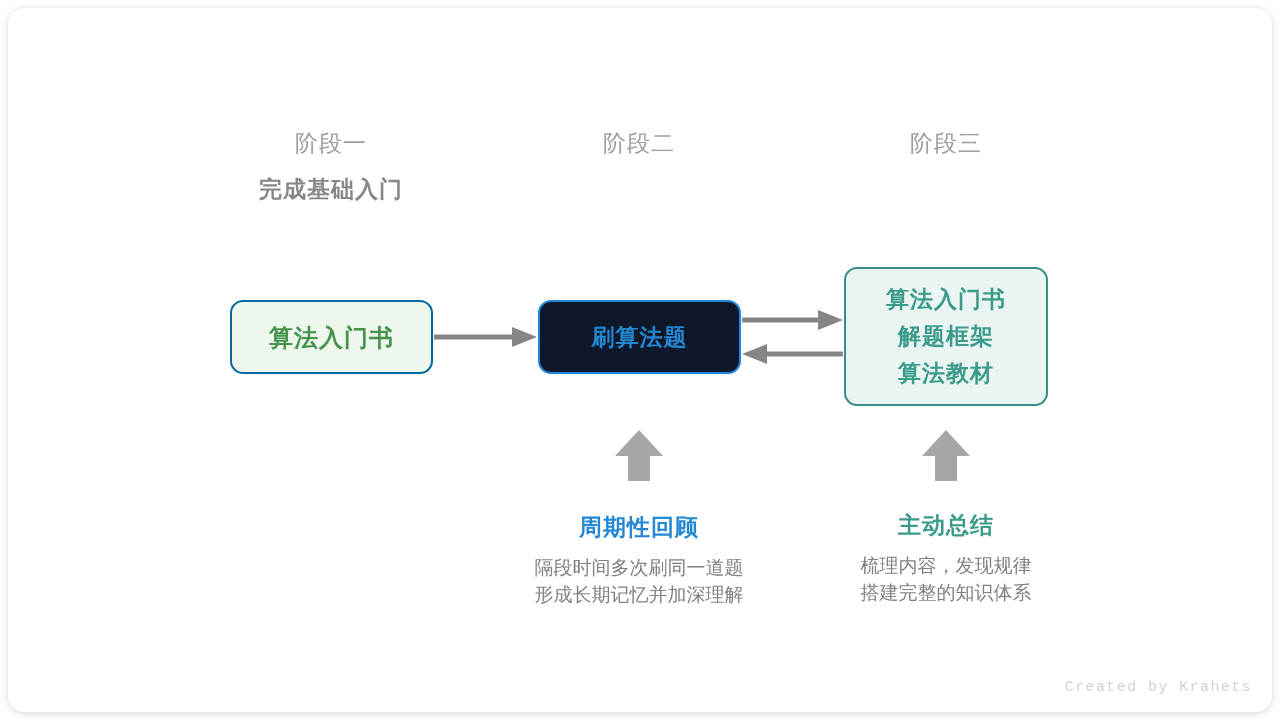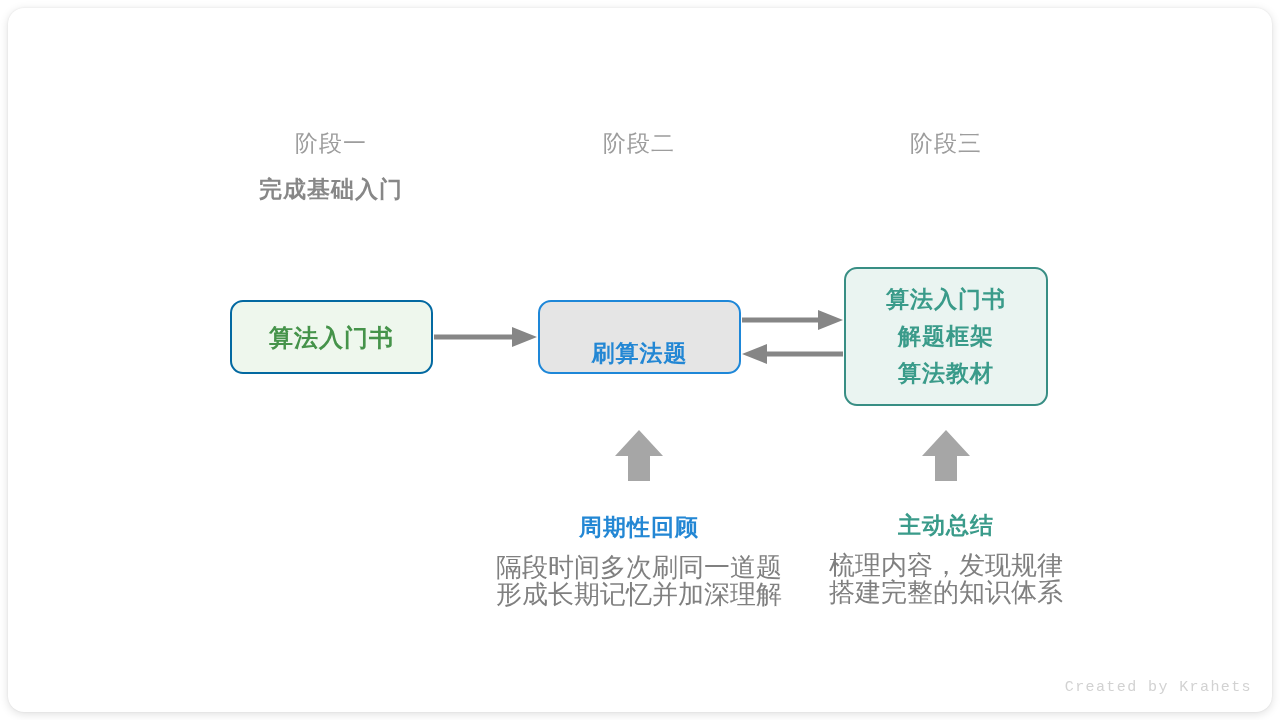--- a/index.html
+++ b/index.html
@@ -77,25 +77,24 @@
 
   #box-book {
     left: 230px; top: 300px; width: 203px; height: 74px;
     background: #eef7ed;
     border: 2px solid #0369a1;
     color: #45934a;
     font-size: 24px;
   }
   #box-practice {
     left: 538px; top: 300px; width: 203px; height: 74px;
-    background: #e5e5e5;
+    background: #0f172a;
     border: 2px solid #1e87d8;
     color: #2387d4;
     font-size: 23px;
-    justify-content: flex-end;
   }
   #box-resources {
     left: 844px; top: 267px; width: 204px; height: 139px;
     background: #eaf4f1;
     border: 2px solid #388e84;
     color: #3a9b8a;
     font-size: 23px;
   }
 
   
@@ -115,21 +114,21 @@
   .note-title {
     font-size: 23px;
     font-weight: bold;
     letter-spacing: 1px;
     line-height: 30px;
     white-space: nowrap;
   }
   .note-title.blue { color: #2387d4; }
   .note-title.teal { color: #3a9b8a; }
   .note-desc {
-    font-size: 26px;
+    font-size: 19px;
     color: #808080;
     line-height: 27px;
     margin-top: 12px;
     white-space: nowrap;
   }
 
   #note-review  { left: 489px; top: 512px; }
   #note-summary { left: 796px; top: 510px; }
 
   

